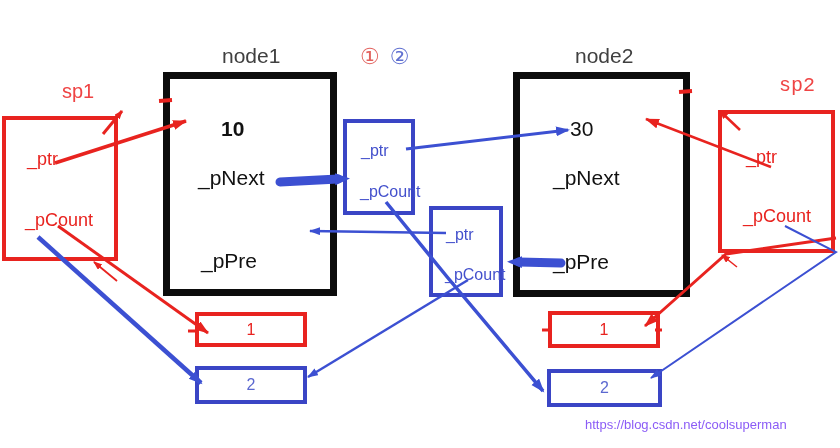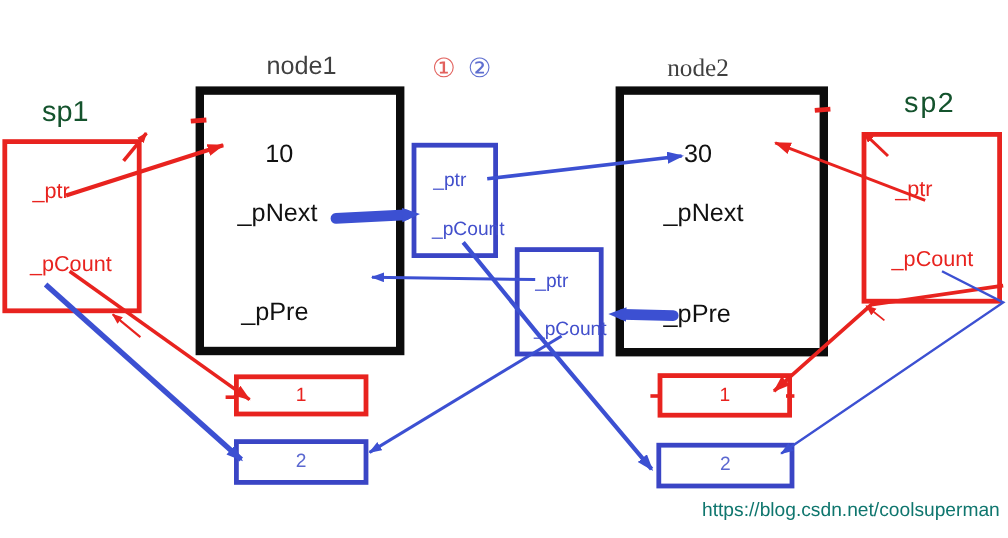--- a/index.html
+++ b/index.html
@@ -8,52 +8,52 @@
     font-family:"Liberation Sans", sans-serif;
   }
   .stage *{box-sizing:border-box;}
   .abs{position:absolute;}
   
   .nodebox{border:7px solid #0c0c0c;background:#ffffff;}
   .node-title{font-size:21px;color:#404040;}
   .node-text{font-size:21px;color:#111;}
   
   .spbox{border:4px solid #e8231f;background:transparent;}
-  .sp-title{font-size:24px;color:#14532d;}
+  .sp-title{font-size:20px;color:#ef4444;margin-left:27px;}
   .sp-field{font-size:18px;color:#e8231f;}
   
   .innerbox{border:4px solid #3a45c5;background:transparent;}
   .inner-field{font-size:16px;color:#4350cc;}
   
   .countbox{display:flex;align-items:center;justify-content:center;font-size:16px;}
   .countbox.red{border:4px solid #e8231f;color:#e8231f;}
   .countbox.blue{border:4px solid #3a45c5;color:#5b68d0;}
   .legend{font-size:22px;letter-spacing:2px;}
   .legend .s1{color:#e2625e;}
   .legend .s2{color:#5f6fd0;}
-  .watermark{font-size:16px;color:#0f766e;}
+  .watermark{font-size:13px;color:#8b5cf6;}
   svg.arrows{position:absolute;left:0;top:0;pointer-events:none;}
 </style>
 </head>
 <body>
 
 <div class="stage">
 
   <div class="abs legend" style="left:360px;top:16px;margin-top:28px;">
     <span class="s1">①</span>
     <span class="s2">②</span>
   </div>
 
   <div class="abs node-title" style="left:222px;top:44px;">node1</div>
   <div class="abs nodebox" style="left:163px;top:72px;width:174px;height:224px;"></div>
-  <div class="abs node-text" style="left:221px;top:117px;">10</div>
+  <div class="abs node-text" style="left:221px;top:117px;font-weight:bold;">10</div>
   <div class="abs node-text" style="left:198px;top:166px;">_pNext</div>
   <div class="abs node-text" style="left:201px;top:249px;">_pPre</div>
 
-  <div class="abs node-title" style="left:556px;top:44px;font-family:Liberation Serif, serif;">node2</div>
+  <div class="abs node-title" style="left:575px;top:44px;">node2</div>
   <div class="abs nodebox" style="left:513px;top:72px;width:177px;height:225px;"></div>
   <div class="abs node-text" style="left:570px;top:117px;">30</div>
   <div class="abs node-text" style="left:553px;top:166px;">_pNext</div>
   <div class="abs node-text" style="left:553px;top:250px;">_pPre</div>
 
   <div class="abs sp-title" style="left:35px;top:80px;">sp1</div>
   <div class="abs spbox" style="left:2px;top:116px;width:116px;height:145px;"></div>
   <div class="abs sp-field" style="left:27px;top:149px;">_ptr</div>
   <div class="abs sp-field" style="left:25px;top:210px;">_pCount</div>
 

